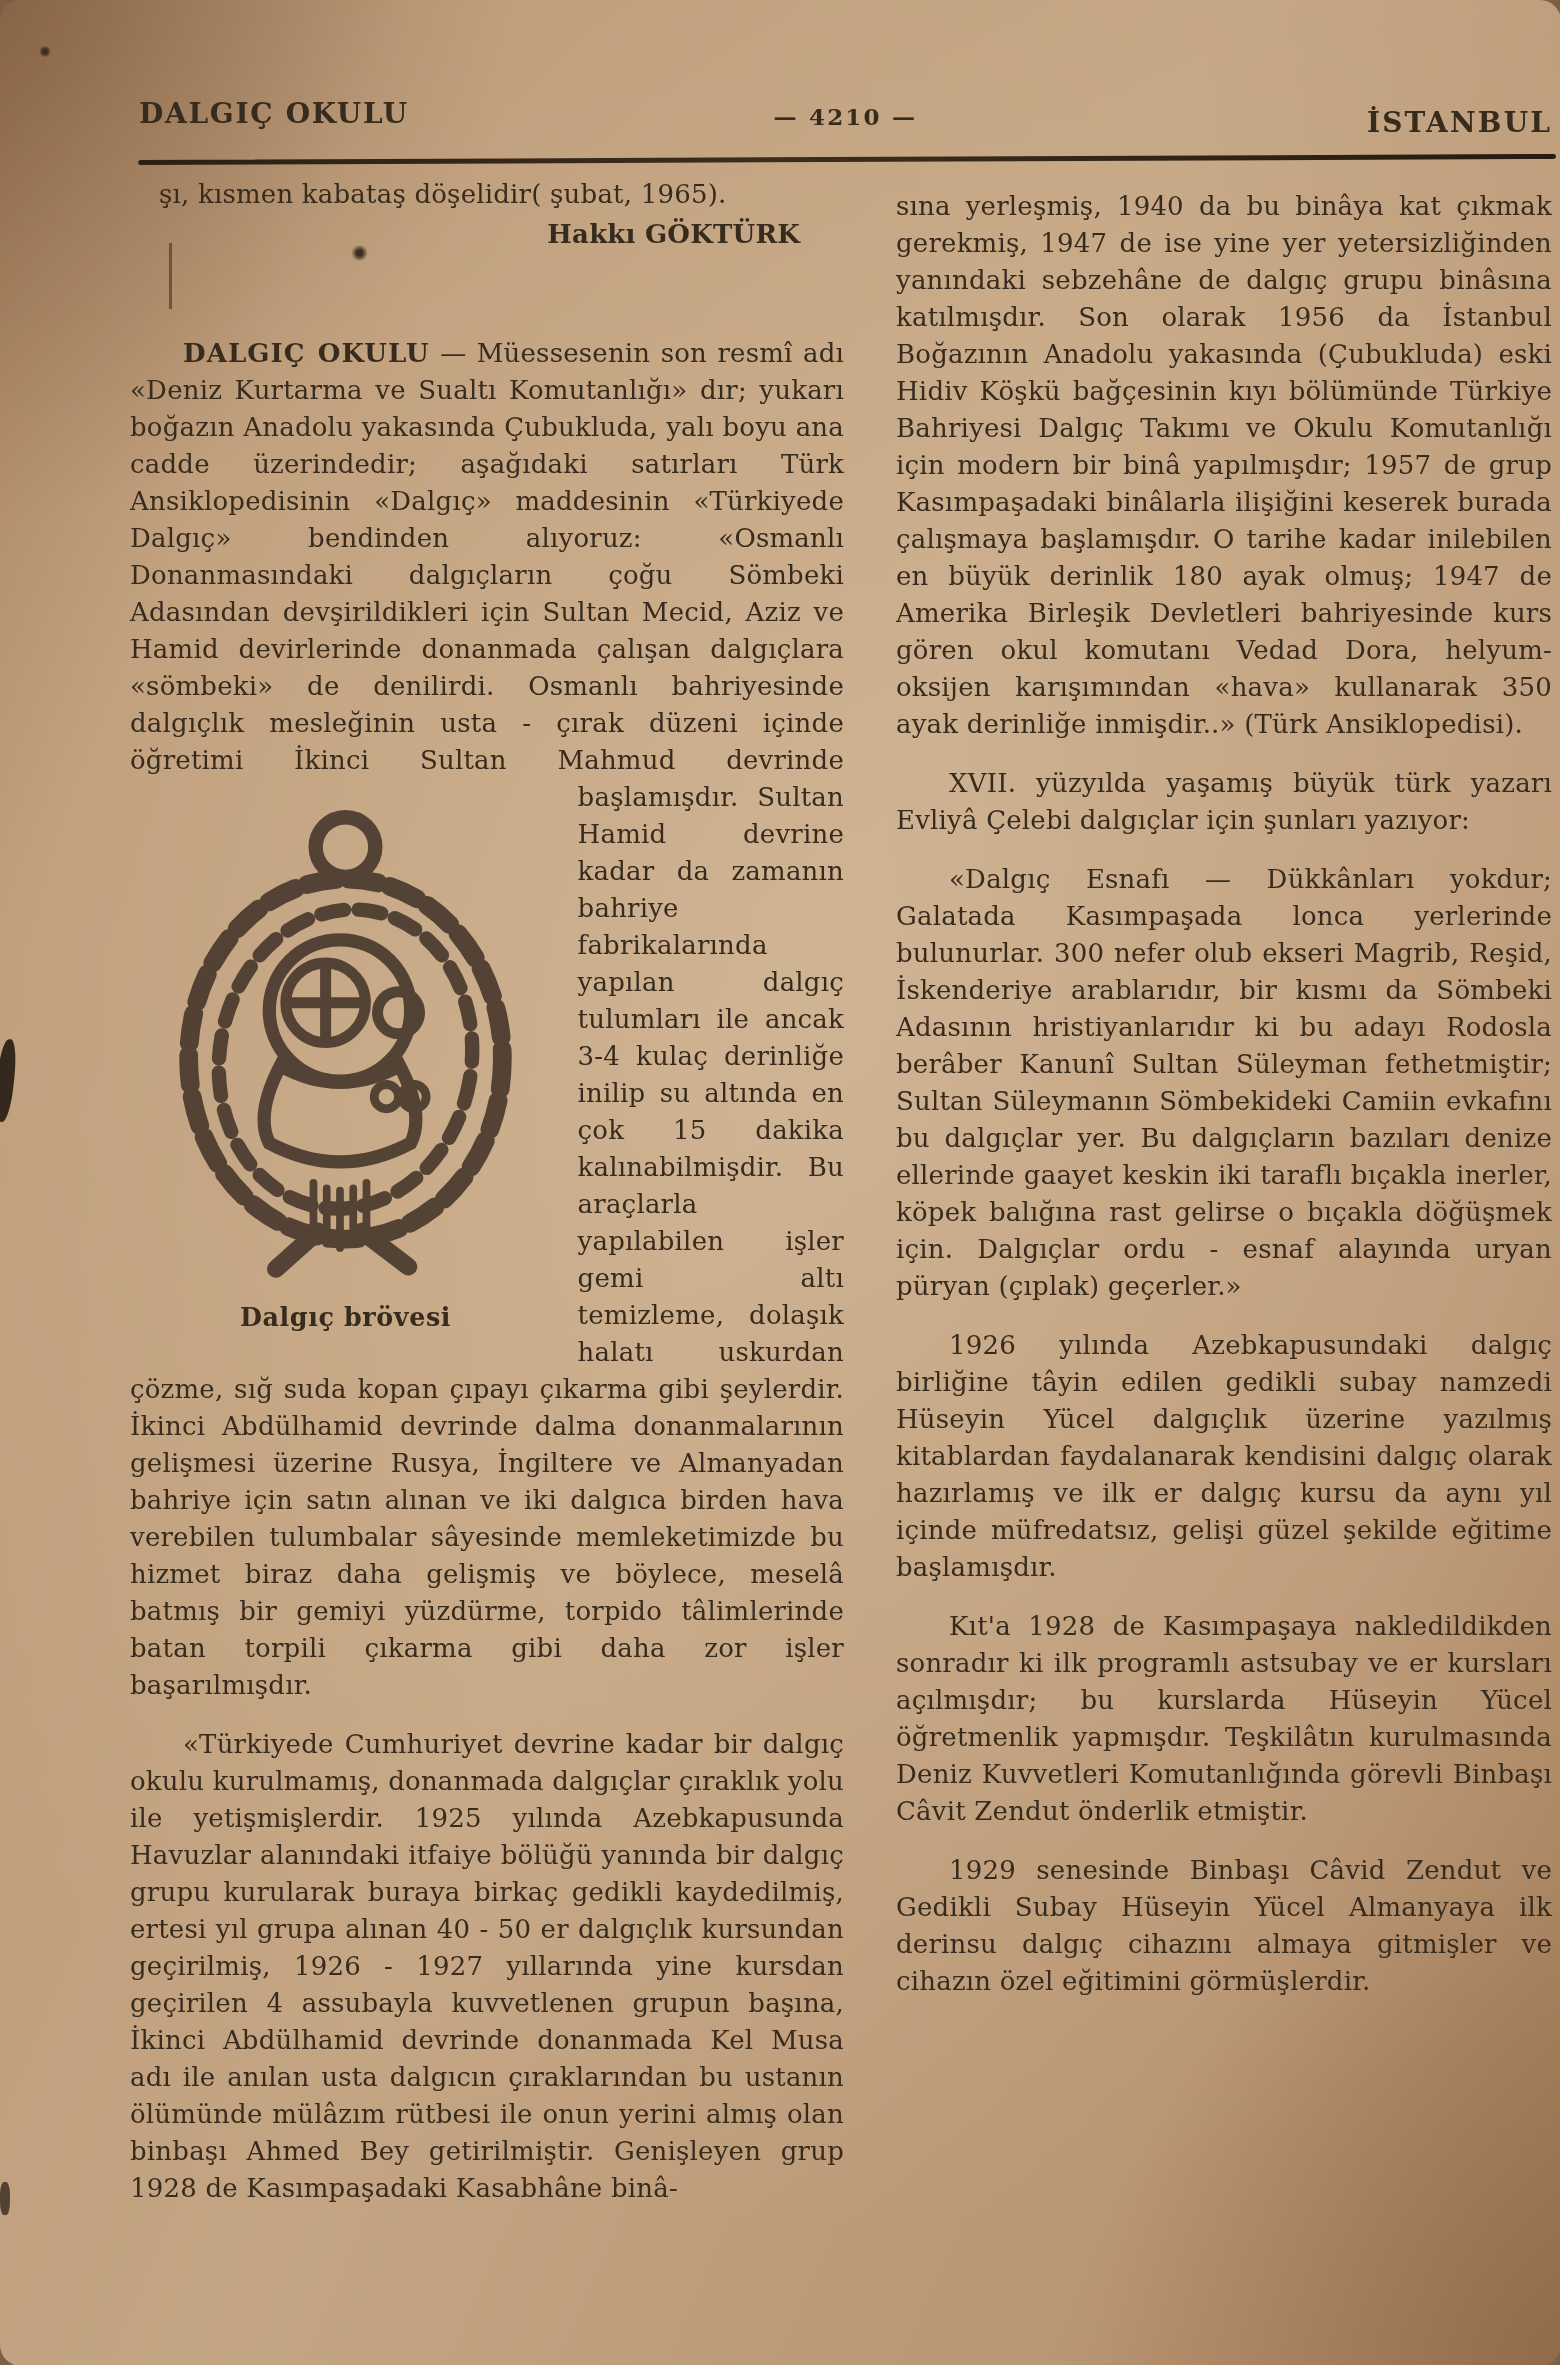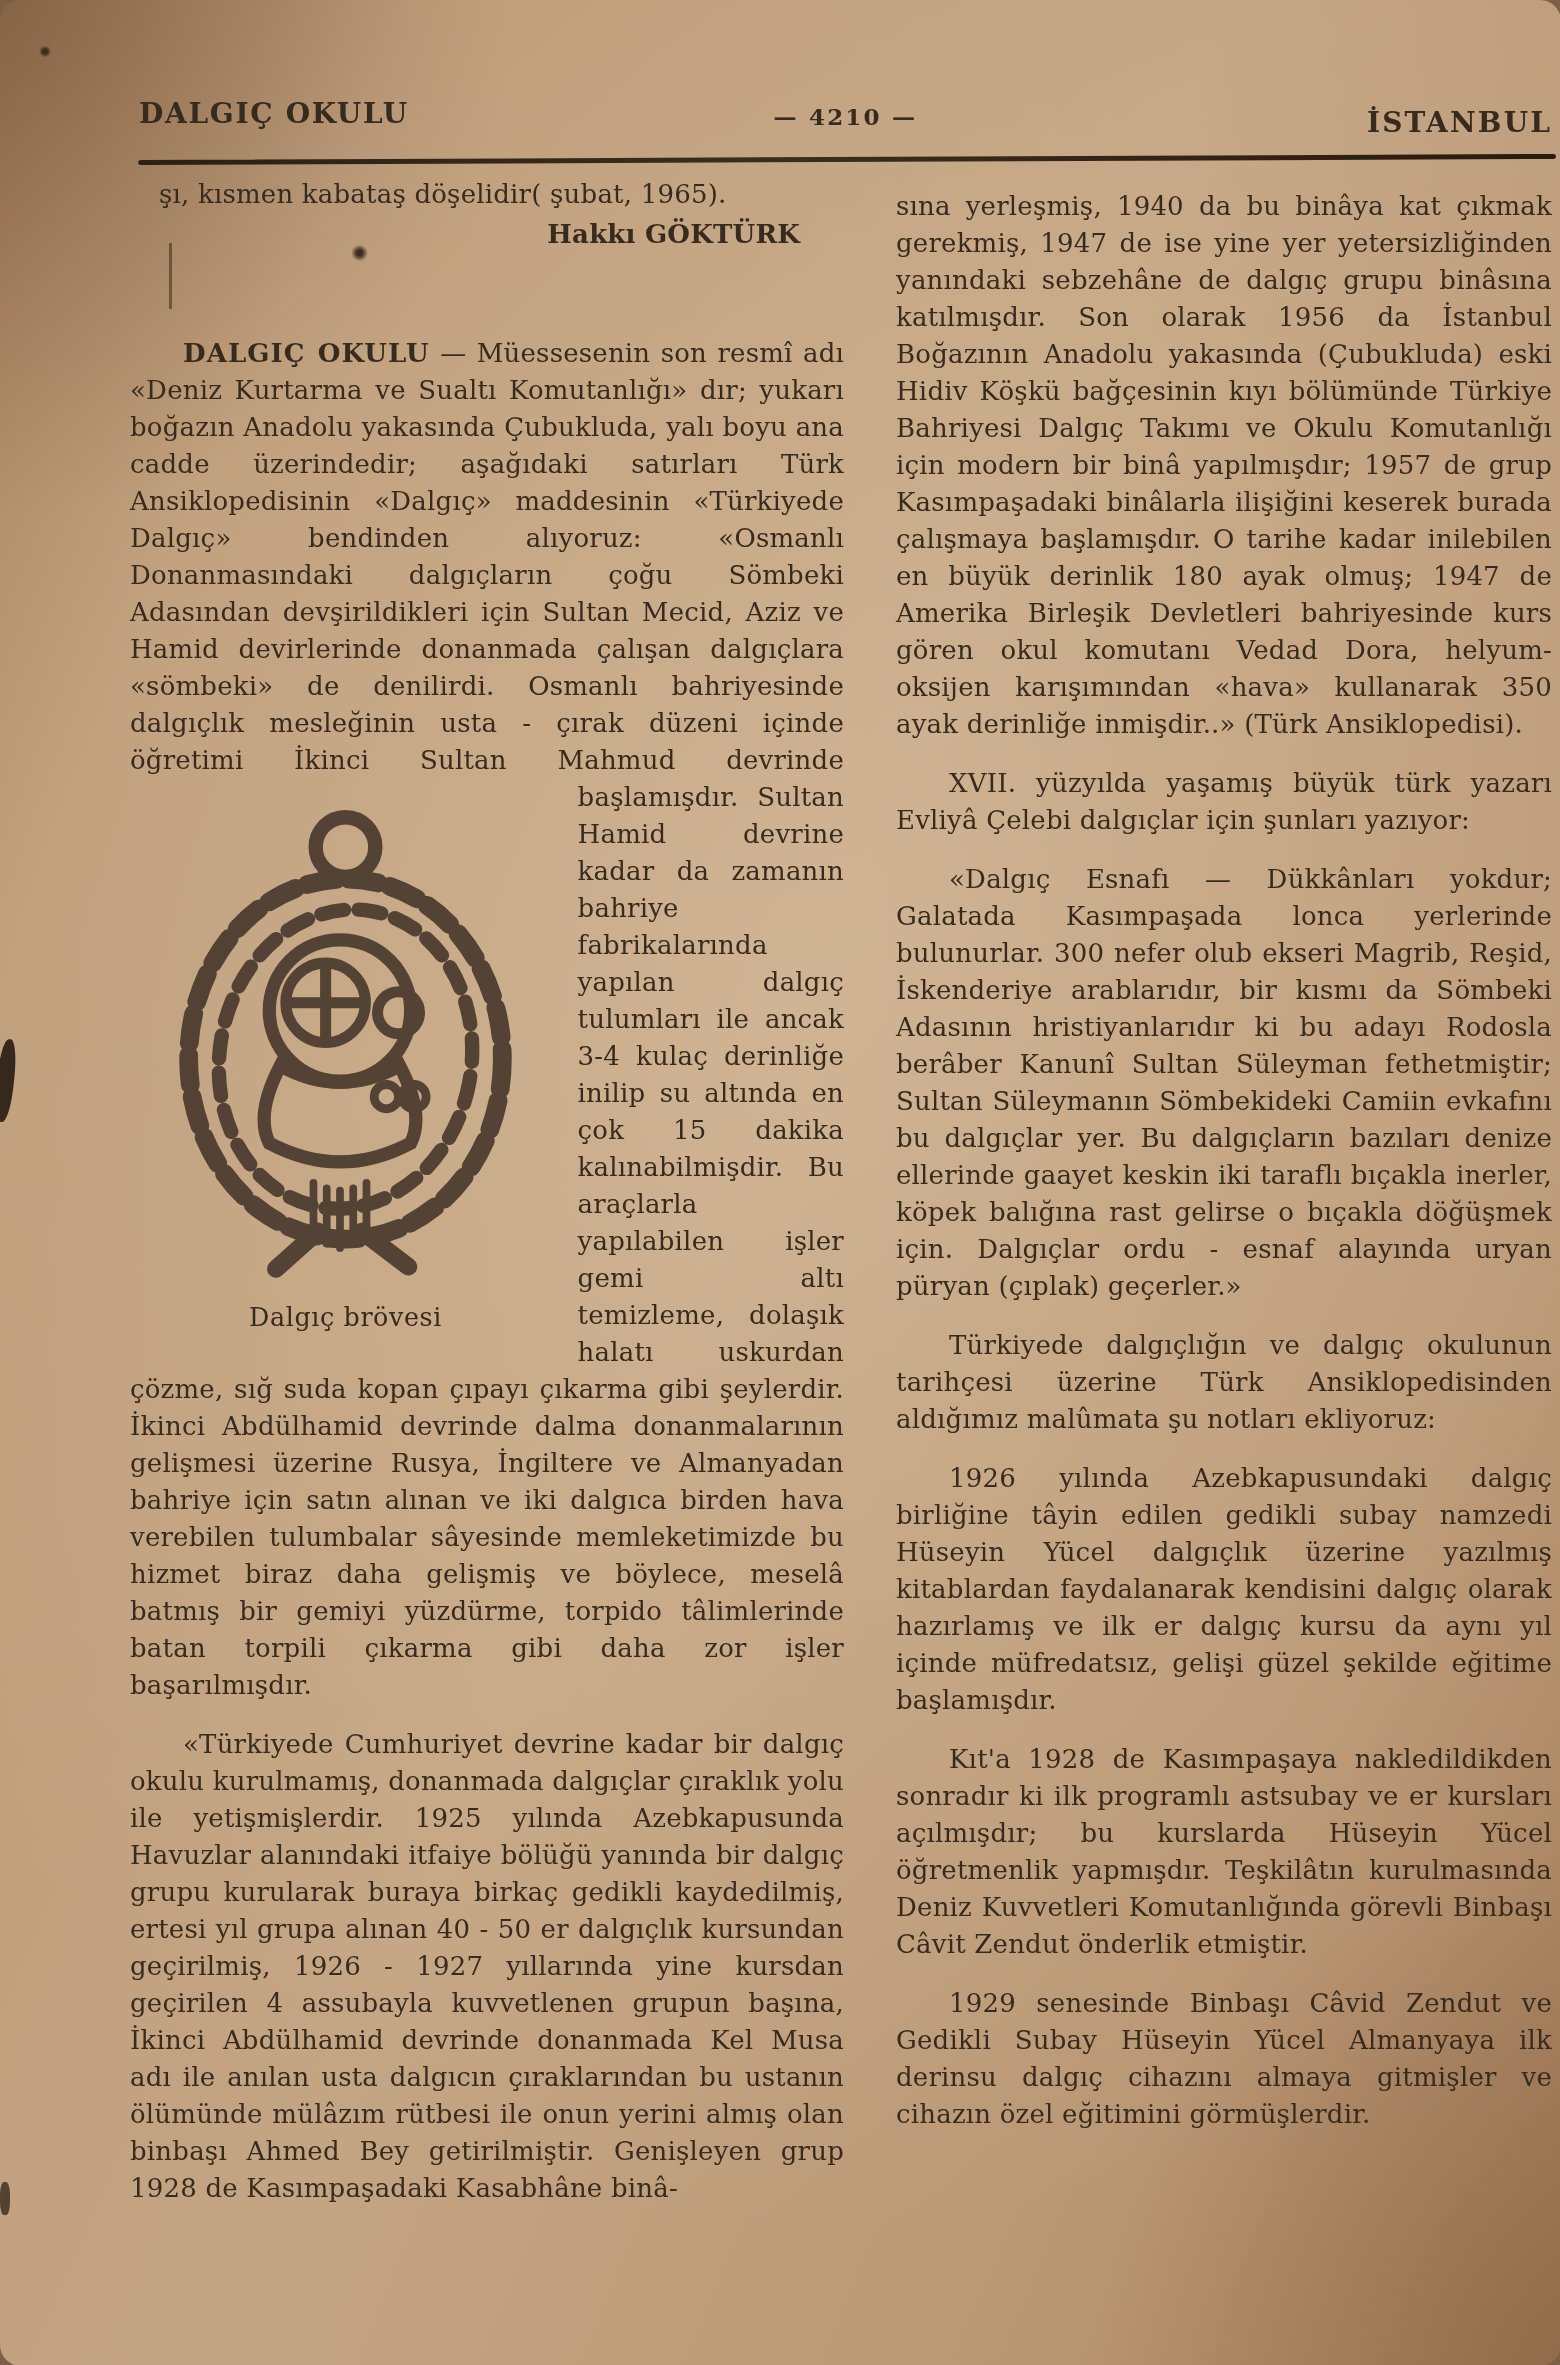--- a/index.html
+++ b/index.html
@@ -59,21 +59,21 @@
   
   .figure{
     float:left;width:431px;
     margin:14.4px 16.6px 6.6px 0;
     text-align:center;text-indent:0;
     display:block;
   }
   .figure svg{display:block;margin:0 auto;opacity:0.88;}
   .caption{
     display:block;margin-top:19px;
-    font-weight:normal;font-size:25.4px;letter-spacing:0.6px;
+    font-weight:bold;font-size:25.4px;letter-spacing:0.6px;
     text-indent:0;
   }
 </style>
 </head>
 <body>
 
 <div class="page">
 
   <div class="h-left">DALGIÇ OKULU</div>
   <div class="h-center">— 4210 —</div>
@@ -118,21 +118,20 @@
       </span>
       <span>Sultan Hamid devrine kadar da zamanın bahriye fabrikalarında yapılan dalgıç tulumları ile ancak 3-4 kulaç derinliğe inilip su altında en çok 15 dakika kalınabilmişdir. Bu araçlarla yapılabilen işler gemi altı temizleme, dolaşık halatı uskurdan çözme, sığ suda kopan çıpayı çıkarma gibi şeylerdir. İkinci Abdülhamid devrinde dalma donanmalarının gelişmesi üzerine Rusya, İngiltere ve Almanyadan bahriye için satın alınan ve iki dalgıca birden hava verebilen tulumbalar sâyesinde memleketimizde bu hizmet biraz daha gelişmiş ve böylece, meselâ batmış bir gemiyi yüzdürme, torpido tâlimlerinde batan torpili çıkarma gibi daha zor işler başarılmışdır.</span></p>
 
     <p class="para">«Türkiyede Cumhuriyet devrine kadar bir dalgıç okulu kurulmamış, donanmada dalgıçlar çıraklık yolu ile yetişmişlerdir. 1925 yılında Azebkapusunda Havuzlar alanındaki itfaiye bölüğü yanında bir dalgıç grupu kurularak buraya birkaç gedikli kaydedilmiş, ertesi yıl grupa alınan 40 - 50 er dalgıçlık kursundan geçirilmiş, 1926 - 1927 yıllarında yine kursdan geçirilen 4 assubayla kuvvetlenen grupun başına, İkinci Abdülhamid devrinde donanmada Kel Musa adı ile anılan usta dalgıcın çıraklarından bu ustanın ölümünde mülâzım rütbesi ile onun yerini almış olan binbaşı Ahmed Bey getirilmiştir. Genişleyen grup 1928 de Kasımpaşadaki Kasabhâne binâ-</p>
   </div>
 
   <div class="col col-right">
     <p class="para noindent">sına yerleşmiş, 1940 da bu binâya kat çıkmak gerekmiş, 1947 de ise yine yer yetersizliğinden yanındaki sebzehâne de dalgıç grupu binâsına katılmışdır. Son olarak 1956 da İstanbul Boğazının Anadolu yakasında (Çubukluda) eski Hidiv Köşkü bağçesinin kıyı bölümünde Türkiye Bahriyesi Dalgıç Takımı ve Okulu Komutanlığı için modern bir binâ yapılmışdır; 1957 de grup Kasımpaşadaki binâlarla ilişiğini keserek burada çalışmaya başlamışdır. O tarihe kadar inilebilen en büyük derinlik 180 ayak olmuş; 1947 de Amerika Birleşik Devletleri bahriyesinde kurs gören okul komutanı Vedad Dora, helyum-oksijen karışımından «hava» kullanarak 350 ayak derinliğe inmişdir..» (Türk Ansiklopedisi).</p>
     <p class="para">XVII. yüzyılda yaşamış büyük türk yazarı Evliyâ Çelebi dalgıçlar için şunları yazıyor:</p>
     <p class="para">«Dalgıç Esnafı — Dükkânları yokdur; Galatada Kasımpaşada lonca yerlerinde bulunurlar. 300 nefer olub ekseri Magrib, Reşid, İskenderiye arablarıdır, bir kısmı da Sömbeki Adasının hristiyanlarıdır ki bu adayı Rodosla berâber Kanunî Sultan Süleyman fethetmiştir; Sultan Süleymanın Sömbekideki Camiin evkafını bu dalgıçlar yer. Bu dalgıçların bazıları denize ellerinde gaayet keskin iki taraflı bıçakla inerler, köpek balığına rast gelirse o bıçakla döğüşmek için. Dalgıçlar ordu - esnaf alayında uryan püryan (çıplak) geçerler.»</p>
-    <p class="para">Türkiyede dalgıçlığın ve dalgıç okulunun tarihçesi üzerine Türk Ansiklopedisinden aldığımız malûmata şu notları ekliyoruz:</p>
     <p class="para">1926 yılında Azebkapusundaki dalgıç birliğine tâyin edilen gedikli subay namzedi Hüseyin Yücel dalgıçlık üzerine yazılmış kitablardan faydalanarak kendisini dalgıç olarak hazırlamış ve ilk er dalgıç kursu da aynı yıl içinde müfredatsız, gelişi güzel şekilde eğitime başlamışdır.</p>
     <p class="para">Kıt'a 1928 de Kasımpaşaya nakledildikden sonradır ki ilk programlı astsubay ve er kursları açılmışdır; bu kurslarda Hüseyin Yücel öğretmenlik yapmışdır. Teşkilâtın kurulmasında Deniz Kuvvetleri Komutanlığında görevli Binbaşı Câvit Zendut önderlik etmiştir.</p>
     <p class="para">1929 senesinde Binbaşı Câvid Zendut ve Gedikli Subay Hüseyin Yücel Almanyaya ilk derinsu dalgıç cihazını almaya gitmişler ve cihazın özel eğitimini görmüşlerdir.</p>
   </div>
 
   <div class="blotch" style="left:351px;top:245px;width:16.6px;height:15.5px;border-radius:50%;
               background:radial-gradient(circle,#241a10 25%,rgba(36,26,16,0) 72%);opacity:.85;"></div>
   <div class="blotch" style="left:39px;top:46px;width:12px;height:11px;border-radius:50%;
               background:radial-gradient(circle,#2a1d11 30%,rgba(42,29,17,0) 75%);opacity:.8;"></div>
   <div class="blotch" style="left:-3.3px;top:1039px;width:16.6px;height:83px;border-radius:45%;

